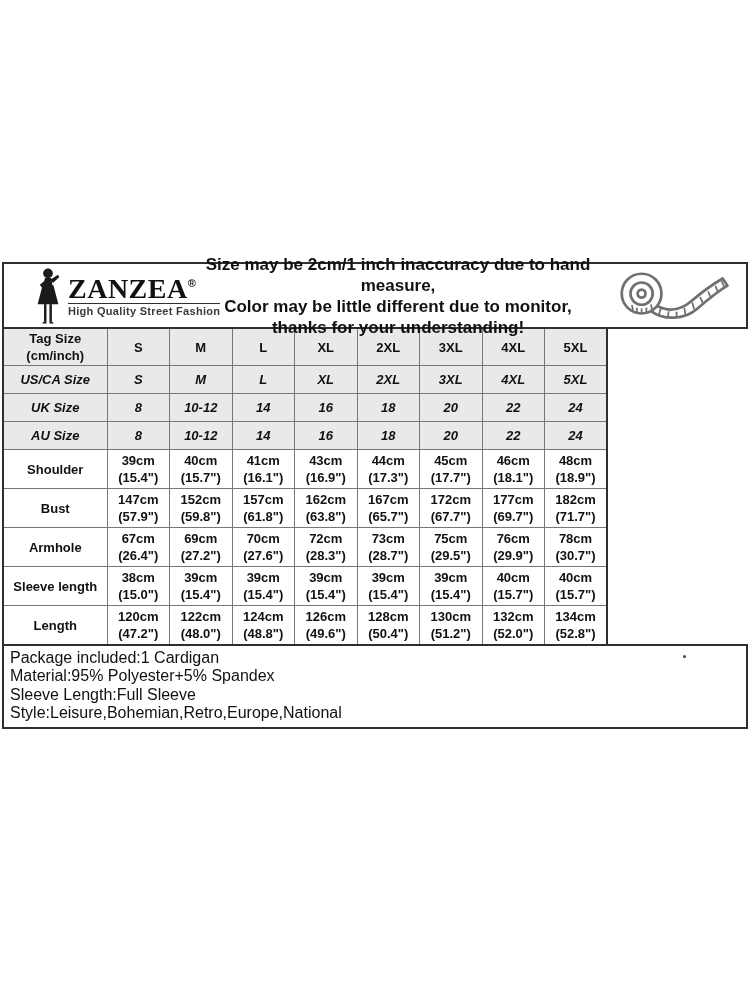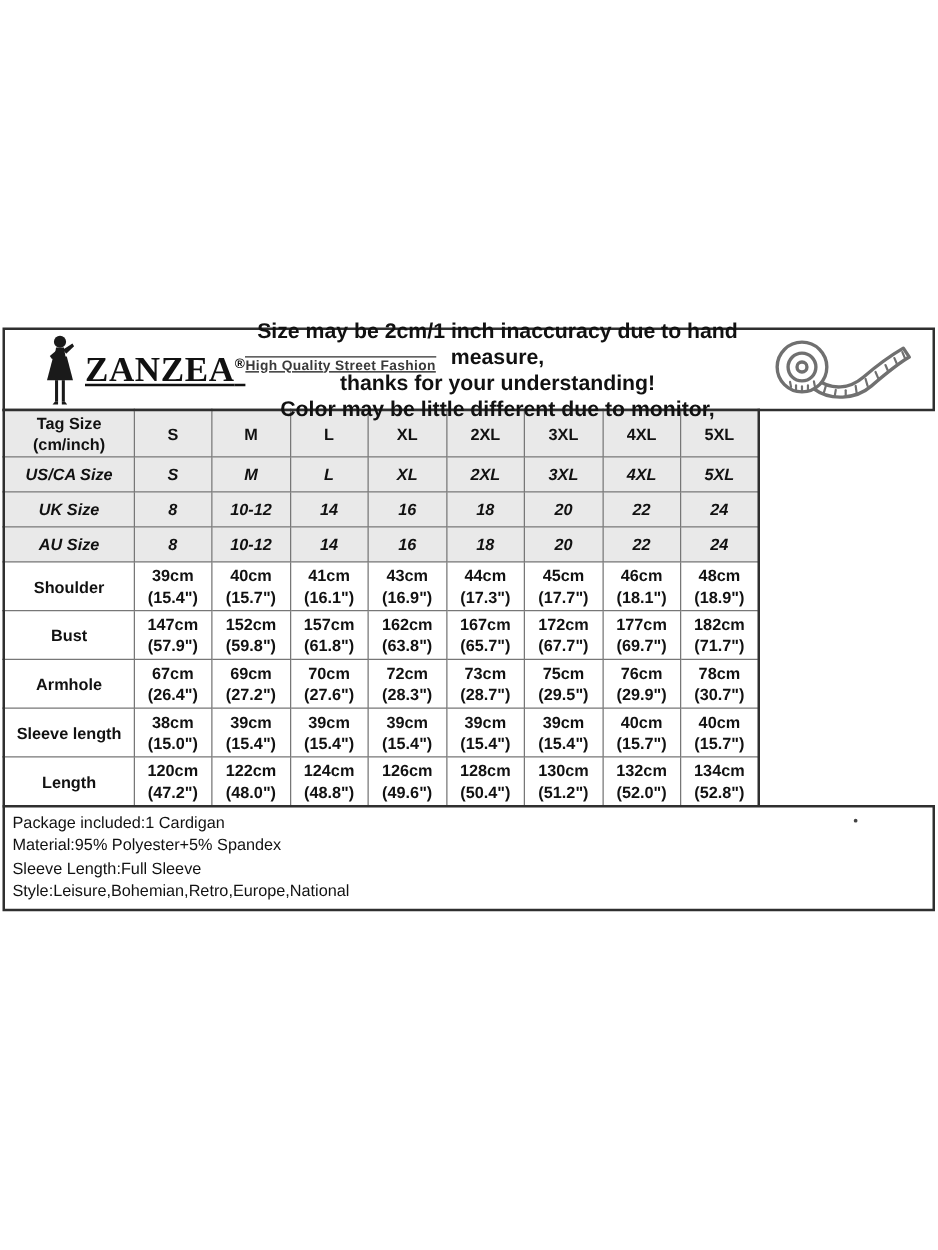--- a/index.html
+++ b/index.html
@@ -5,21 +5,21 @@
   html,body{margin:0;padding:0;}
   body{width:750px;height:1000px;background:#ffffff;font-family:"Liberation Sans",sans-serif;color:#111;}
   .page{position:relative;width:750px;height:1000px;background:#fff;overflow:hidden;}
   .sheet{position:absolute;left:2px;top:262px;width:746px;}
 
   
   .header-box{box-sizing:border-box;width:746px;height:67px;border:2px solid #2f2f2f;background:#fff;
               display:flex;align-items:center;}
   .logo{width:196px;box-sizing:border-box;padding-left:27px;display:flex;align-items:center;gap:3px;}
   .logo svg{display:block;}
-  .logo-text{display:flex;flex-direction:row;margin-top:2px;text-decoration:underline;}
+  .logo-text{display:flex;flex-direction:column;margin-top:2px;}
   .brand-row{font-family:"Liberation Serif",serif;font-weight:bold;font-size:28px;line-height:26px;letter-spacing:.5px;white-space:nowrap;}
   .reg{font-size:11px;vertical-align:top;position:relative;top:-6px;font-family:"Liberation Sans",sans-serif;font-weight:bold;}
   .tagline{font-size:11px;font-weight:bold;letter-spacing:.3px;color:#3a3a3a;border-top:1px solid #2f2f2f;
            margin-top:1px;padding-top:1px;white-space:nowrap;}
   .disclaimer{flex:1;text-align:center;font-weight:bold;font-size:17px;line-height:21px;}
   .tape{width:150px;display:flex;justify-content:center;align-items:center;}
 
   
   table.size-table{width:606px;border-collapse:collapse;table-layout:fixed;margin-top:-2px;
                    border:2px solid #2f2f2f;}
@@ -28,21 +28,21 @@
   td.lab{background:#e9e9e9;}
   tr.gray td{background:#e9e9e9;}
   tr.rh-tag td{height:36px;}
   tr.rh-s td{height:27px;font-style:italic;}
   tr.rh-m td{height:38px;}
   .two{line-height:17px;}
 
   
   .footer-box{box-sizing:border-box;width:746px;border:2px solid #2f2f2f;margin-top:-2px;background:#fff;
               padding:3px 6px 5px 6px;position:relative;}
-  .note-line{font-size:13px;font-weight:400;line-height:18.3px;color:#111;}
+  .note-line{font-size:16px;font-weight:400;line-height:18.3px;color:#111;}
   .stray-dot{position:absolute;left:679px;top:9px;width:3px;height:3px;border-radius:50%;background:#444;}
 </style>
 </head>
 <body>
 
 <div class="page">
   <div class="sheet">
 
     <div class="header-box">
       <div class="logo">
@@ -61,22 +61,22 @@
             </g>
           </svg>
         </span>
         <span class="logo-text">
           <span class="brand-row"><span>ZANZEA</span><span class="reg">®</span></span>
           <span class="tagline">High Quality Street Fashion</span>
         </span>
       </div>
       <div class="disclaimer">
         <div>Size may be 2cm/1 inch inaccuracy due to hand measure,</div>
+        <div>Color may be little different due to monitor,</div>
         <div>thanks for your understanding!</div>
-        <div>Color may be little different due to monitor,</div>
       </div>
       <div class="tape">
         <svg width="138" height="62" viewBox="0 0 150 78">
           <g stroke="#707070" stroke-width="3.4" stroke-linecap="round" stroke-linejoin="round">
             <path fill="#ffffff" d="M52 48 C68 60 86 58 100 46 C114 34 128 24 140 17 L146 26 C134 33 122 43 108 55 C92 69 66 70 50 58 Z"></path>
             <g stroke-width="2.2" fill="none">
               <path d="M62 55 L60 62"></path>
                 <path d="M72 59 L71 65"></path>
                 <path d="M82 59.5 L82 66"></path>
               <path d="M92 55 L93 62"></path>

